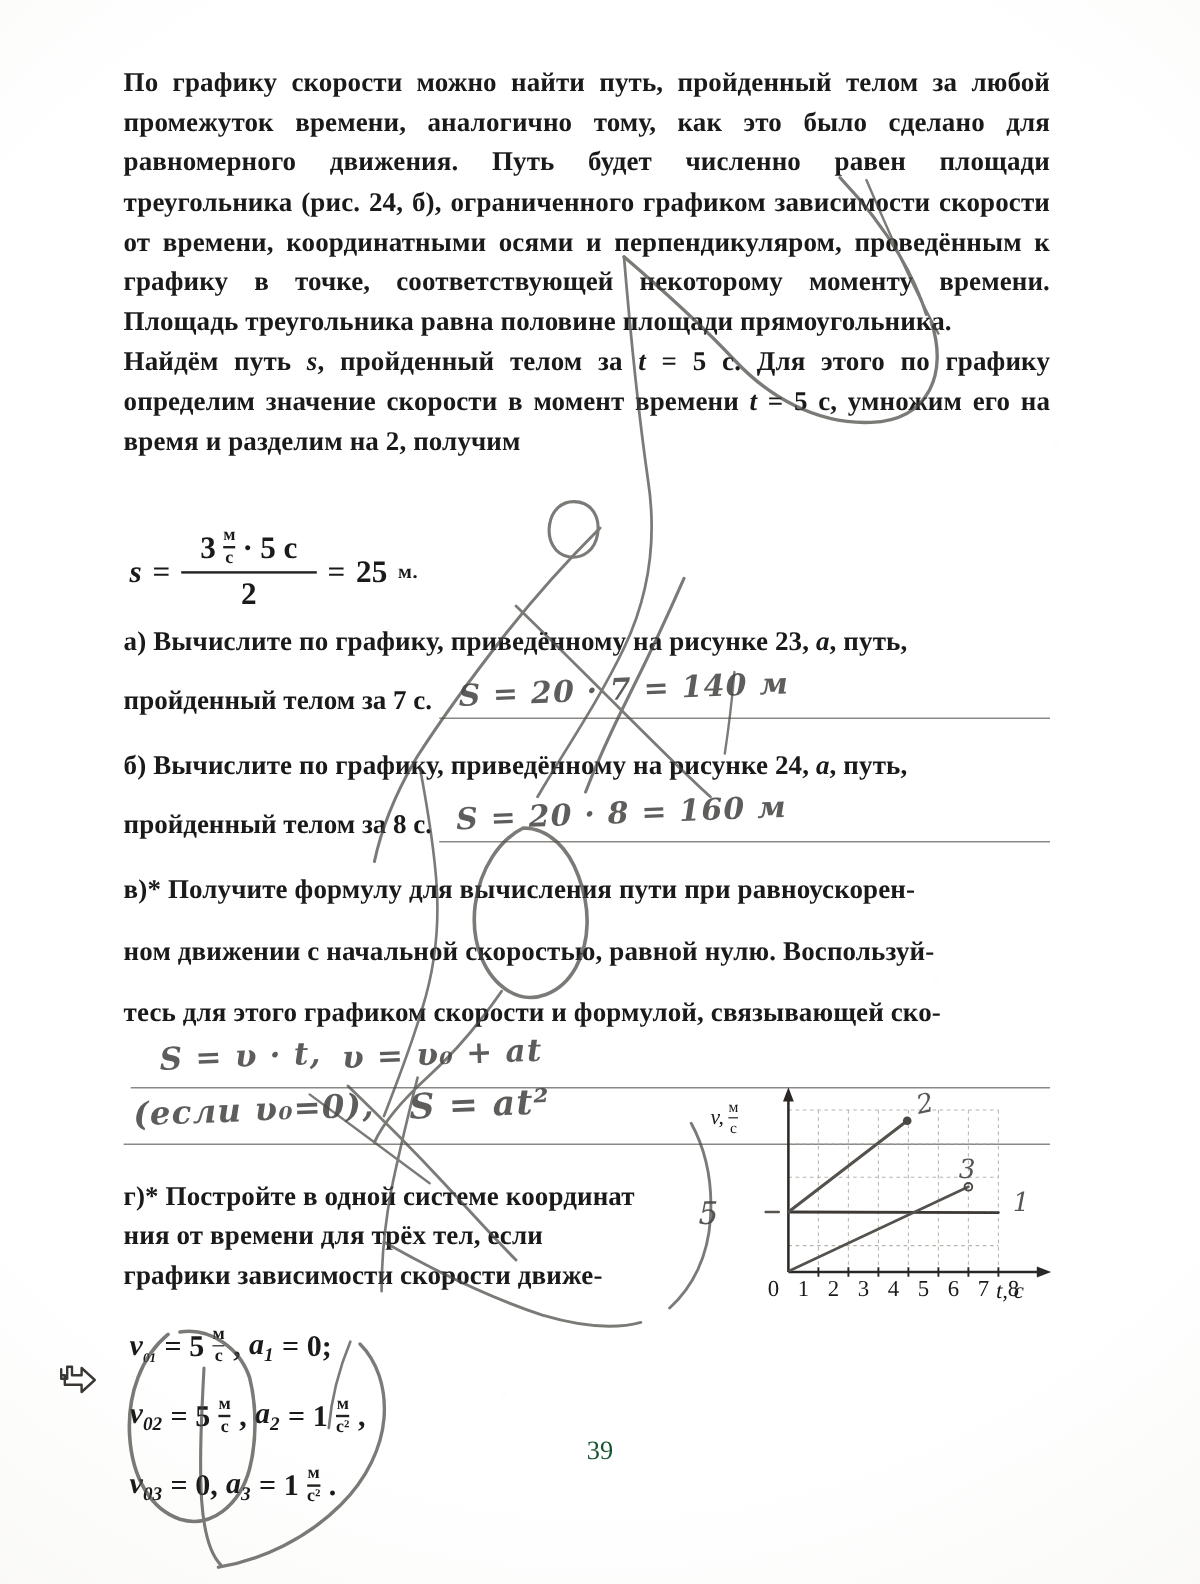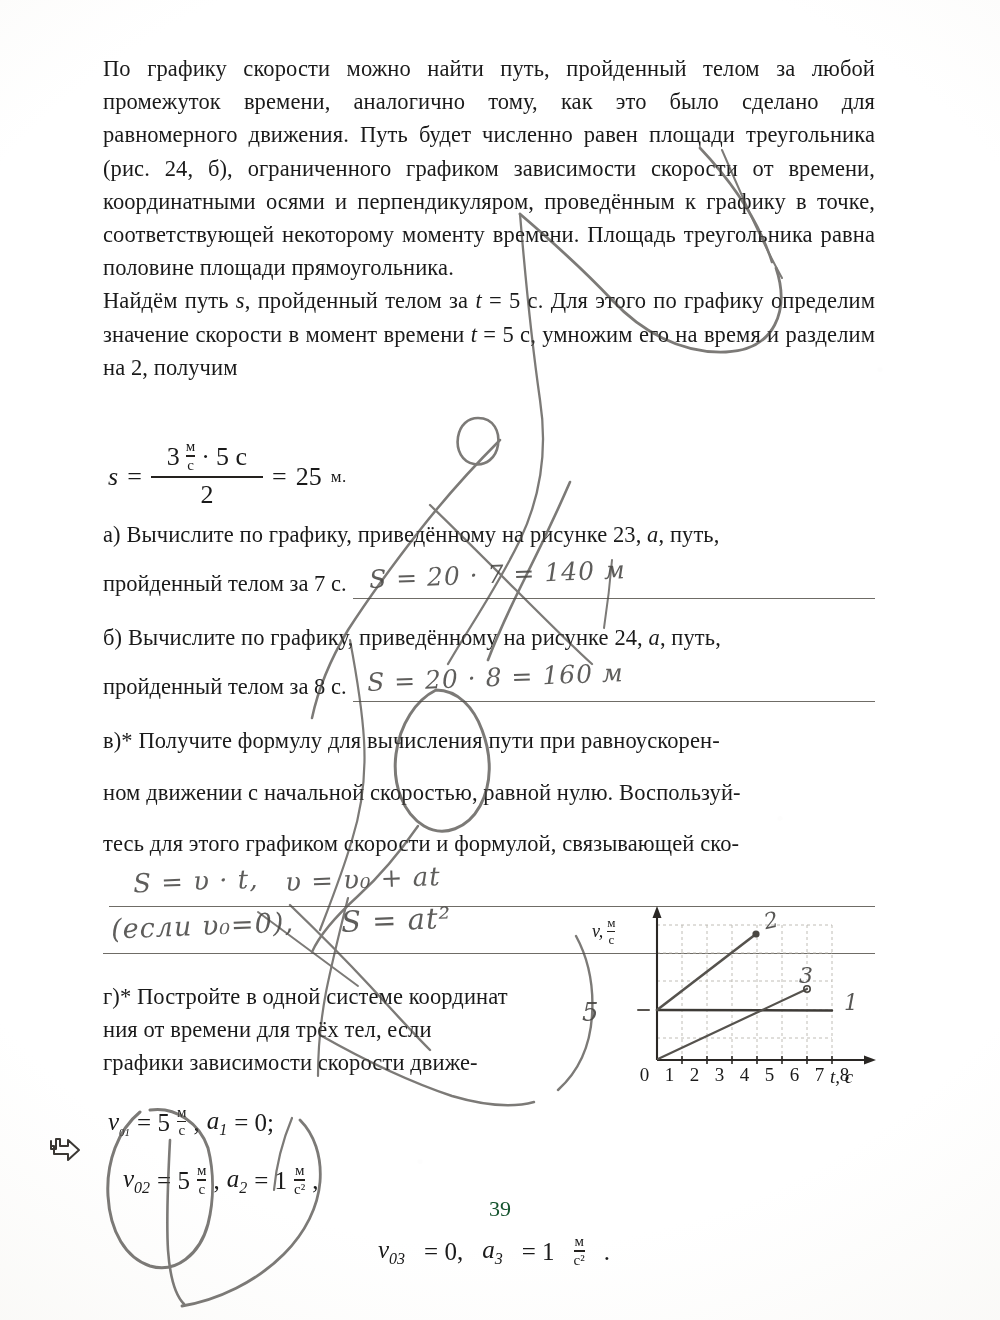--- a/index.html
+++ b/index.html
@@ -31,20 +31,21 @@
       radial-gradient(circle at 12% 18%, rgba(120,115,105,.05) 0 2px, transparent 3px),
       radial-gradient(circle at 78% 62%, rgba(120,115,105,.05) 0 2px, transparent 3px),
       radial-gradient(circle at 42% 88%, rgba(120,115,105,.04) 0 2px, transparent 3px),
       radial-gradient(circle at 88% 28%, rgba(120,115,105,.04) 0 2px, transparent 3px);
   }
   .content {
     position: absolute;
     left: 103px;
     top: 52px;
     width: 772px;
+    font-weight: bold;
   }
   p.para {
     margin: 0;
     font-size: 22.5px;
     line-height: 33.2px;
     text-align: justify;
     text-align-last: left;
     letter-spacing: .1px;
   }
   .em { font-style: italic; }
@@ -302,40 +303,40 @@
       <span class="unit">
         <span>м</span>
         <span class="ub"></span>
         <span>с</span>
       </span>
       <span>, </span>
       <span class="em"><span>a</span><sub style="font-size:16px;">1</sub></span>
       <span>= 0;</span>
     </div>
 
-    <div class="frac-eq" style="position:relative; left:5px; top:0; margin-bottom:37px; gap:7px; font-size:25px;padding-left:15px;">
+    <div class="frac-eq" style="position:relative; left:5px; top:0; margin-bottom:24px; gap:7px; font-size:25px;">
       <span class="em"><span>v</span><sub style="font-size:16px;">02</sub></span>
       <span>= 5</span>
       <span class="unit">
         <span>м</span>
         <span class="ub"></span>
         <span>с</span>
       </span>
       <span>, </span>
       <span class="em"><span>a</span><sub style="font-size:16px;">2</sub></span>
       <span>= 1</span>
       <span class="unit">
         <span>м</span>
         <span class="ub"></span>
         <span>с²</span>
       </span>
       <span>,</span>
     </div>
 
-    <div class="frac-eq" style="position:relative; left:5px; top:0; gap:19px; font-size:25px;justify-content:center;">
+    <div class="frac-eq" style="position:relative; left:5px; top:0; gap:7px; font-size:25px;">
       <span class="em"><span>v</span><sub style="font-size:16px;">03</sub></span>
       <span>= 0,</span>
       <span class="em"><span>a</span><sub style="font-size:16px;">3</sub></span>
       <span>= 1</span>
       <span class="unit">
         <span>м</span>
         <span class="ub"></span>
         <span>с²</span>
       </span>
       <span>.</span>

